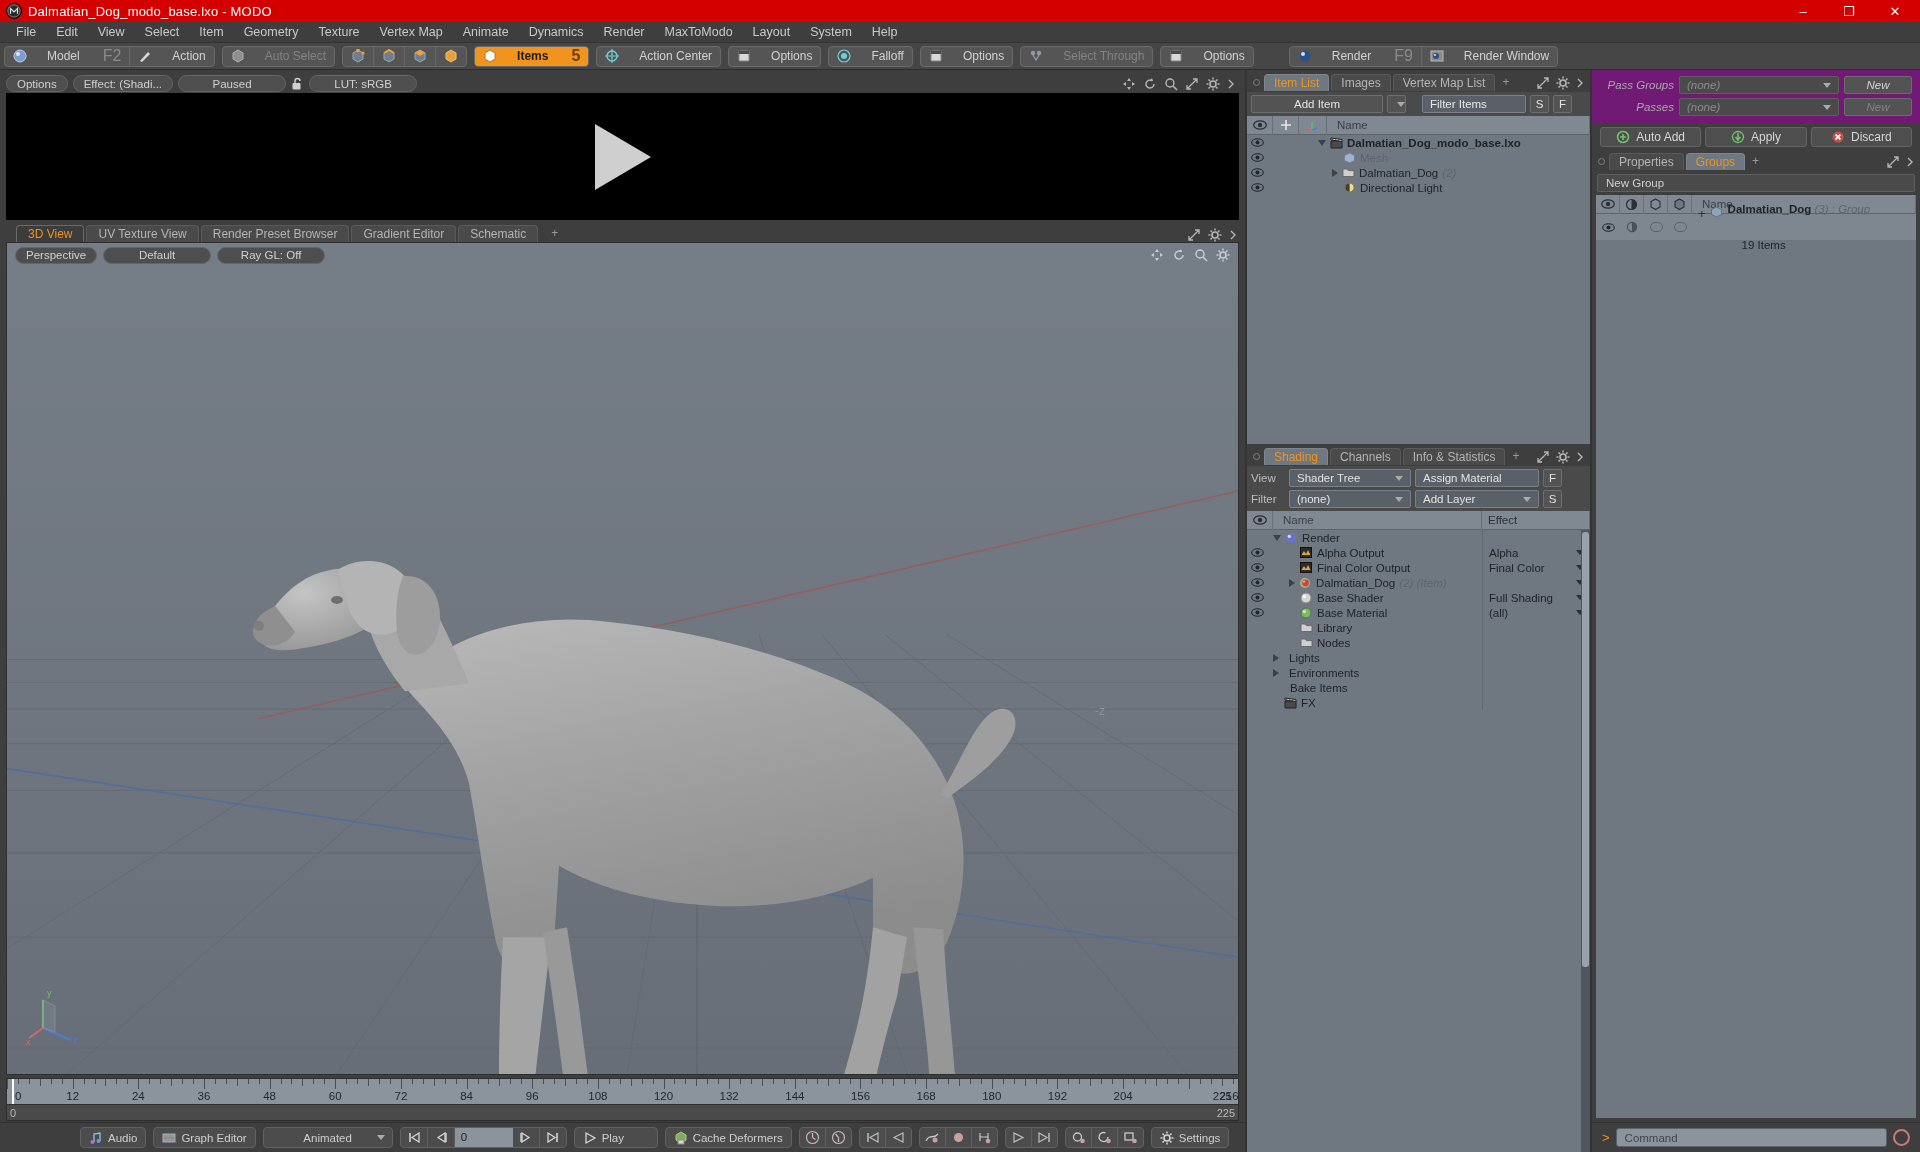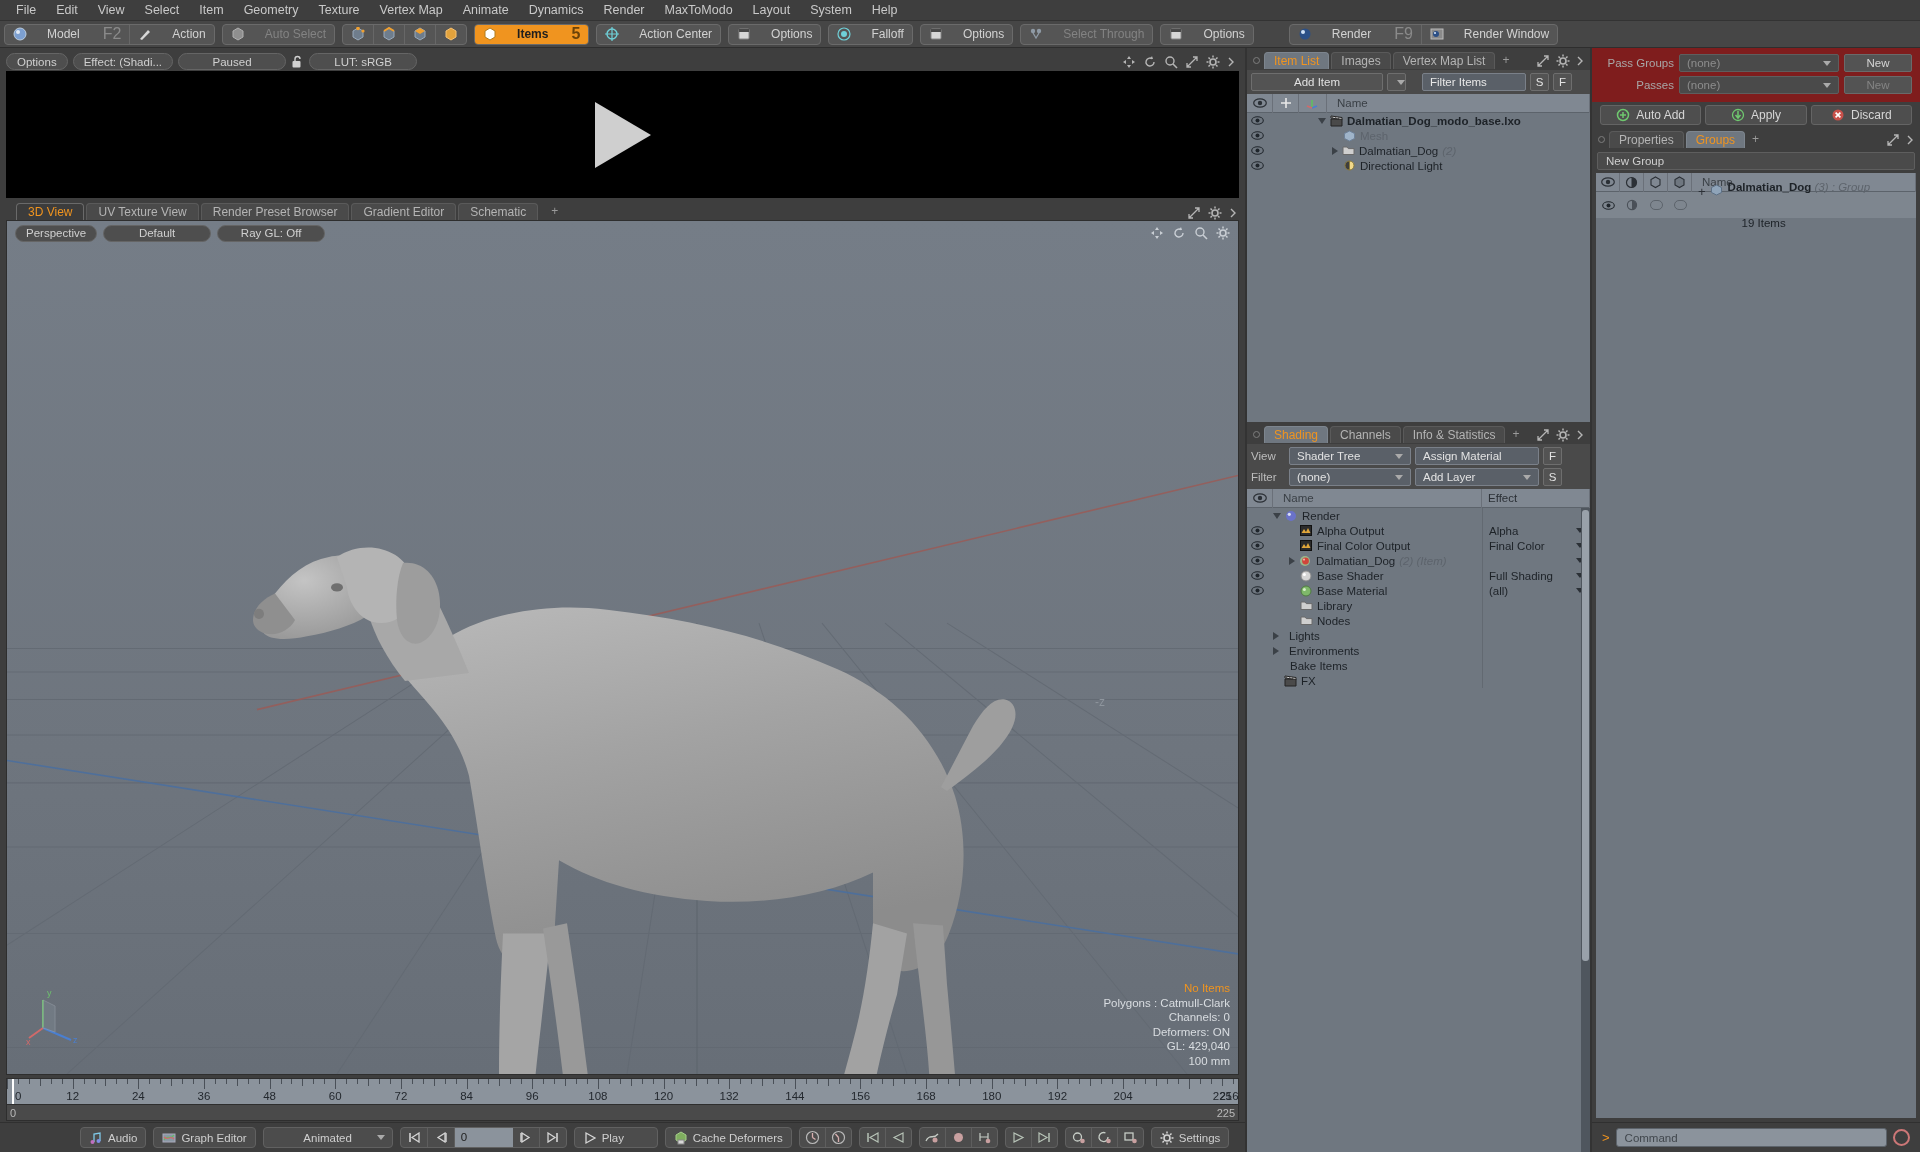--- a/index.html
+++ b/index.html
@@ -128,21 +128,21 @@
   .eff { width:108px; display:flex; align-items:center; padding-left:6px; font-size:11.5px; color:#1d2227;
     border-left:1px solid #626971; height:15px; position:relative;}
   .eff .caret{position:absolute; right:6px; border-top-color:#2b3036;}
   .tri{width:0;height:0;border-top:4px solid transparent;border-bottom:4px solid transparent;border-left:6px solid #3b4147;}
   .tri.down{border-left:4px solid transparent;border-right:4px solid transparent;border-top:6px solid #3b4147;border-bottom:none;}
 
   .scroll-v{position:absolute; right:0; top:0; width:9px; height:100%; background:#4f565e;}
   .scroll-v .thumb{position:absolute; left:1px; width:7px; background:#99a1aa; border-radius:3px;}
 
   
-  .pass-rows{padding:6px 8px 4px 8px; background:#7f1d1d; flex:none;}
+  .pass-rows{padding:6px 8px 4px 8px; background:#701a75; flex:none;font-style:italic;}
   .pass-row{display:flex; align-items:center; gap:5px; margin-bottom:4px;}
   .pass-lbl{font-size:11.5px; color:#a8a8a8; width:74px; text-align:right;}
   .pass-sel{flex:1; background:#4a4a4a; border:1px solid #5e5e5e; height:18px; display:flex; align-items:center;
     padding:0 7px; font-size:11.5px; color:#8d8d8d; border-radius:2px;}
   .pass-new{width:68px; height:18px; background:#535353; border:1px solid #6a6a6a; display:flex; align-items:center;
      justify-content:center; font-size:11.5px; color:#d4d4d4; border-radius:2px;}
   .pass-new.dim{color:#848484;}
   .aabtns{display:flex; gap:4px; padding:3px 8px 5px 8px; background:#3e3e3e; flex:none;}
   .aabtn{flex:1; height:20px; background:#4e4e4e; border:1px solid #646464; border-radius:3px; display:flex;
      align-items:center; justify-content:center; gap:6px; font-size:12px; color:#d6d6d6;}
@@ -153,20 +153,33 @@
      border-top:1px solid #303030;}
   .cmd-input{flex:1; height:19px; background:#8b939c; border:1px solid #5c636b; border-radius:3px; display:flex;
      align-items:center; padding:0 8px; font-size:11.5px; color:#41474d;}
   .cmd-rec{width:17px;height:17px;border-radius:50%;border:2px solid #c77; }
 </style>
 </head>
 <body>
 
 <div class="app">
 
+  <div class="titlebar">
+    <div class="tb-icon">
+      <svg viewBox="0 0 16 16" width="14" height="14">
+          <circle cx="8" cy="8" r="7" fill="#2a2a2a" stroke="#888" stroke-width="1"></circle>
+          <path d="M4 11 L4 5 L8 9 L12 5 L12 11" stroke="#e0e0e0" stroke-width="1.4" fill="none"></path>
+        </svg>
+    </div>
+    <div class="tb-title">Dalmatian_Dog_modo_base.lxo - MODO</div>
+    <div class="tb-spacer"></div>
+    <div class="tb-btn">–</div>
+    <div class="tb-btn">❐</div>
+    <div class="tb-btn close">✕</div>
+  </div>
 
   <div class="menubar" id="menubar">
       <div class="menu-item">File</div>
       <div class="menu-item">Edit</div>
       <div class="menu-item">View</div>
       <div class="menu-item">Select</div>
       <div class="menu-item">Item</div>
       <div class="menu-item">Geometry</div>
       <div class="menu-item">Texture</div>
       <div class="menu-item">Vertex Map</div>
@@ -571,28 +584,20 @@
         <svg class="axis-gizmo" viewBox="0 0 66 66">
           <path d="M18 48 L18 20" stroke="#6ec06e" stroke-width="2"></path>
           <path d="M18 48 L46 60" stroke="#4a7fd0" stroke-width="2"></path>
           <path d="M18 48 L4 58" stroke="#d06a6a" stroke-width="2"></path>
           <path d="M18 20 L30 26 L30 52 L18 48 Z" fill="#7a838d" opacity="0.55" stroke="#97a0aa"></path>
           <text x="22" y="16" fill="#6ec06e" font-size="9" font-family="Liberation Sans, sans-serif">y</text>
           <text x="48" y="63" fill="#4a7fd0" font-size="9" font-family="Liberation Sans, sans-serif">z</text>
           <text x="1" y="65" fill="#d06a6a" font-size="9" font-family="Liberation Sans, sans-serif">x</text>
         </svg>
 
-        <div class="vp-stats">
-          <div class="hi">No Items</div>
-          <div>Polygons : Catmull-Clark</div>
-          <div>Channels: 0</div>
-          <div>Deformers: ON</div>
-          <div>GL: 429,040</div>
-          <div>100 mm</div>
-        </div>
       </div>
 
       <div class="timeline">
         <div class="ruler" id="ruler">
             <div class="tick" style="left: 0px; height: 10px;"></div>
             <div class="tick" style="left: 10.9422px; height: 5px;"></div>
             <div class="tick" style="left: 21.8844px; height: 5px;"></div>
             <div class="tick" style="left: 32.8267px; height: 7px;"></div>
             <div class="tick" style="left: 43.7689px; height: 5px;"></div>
             <div class="tick" style="left: 54.7111px; height: 5px;"></div>

